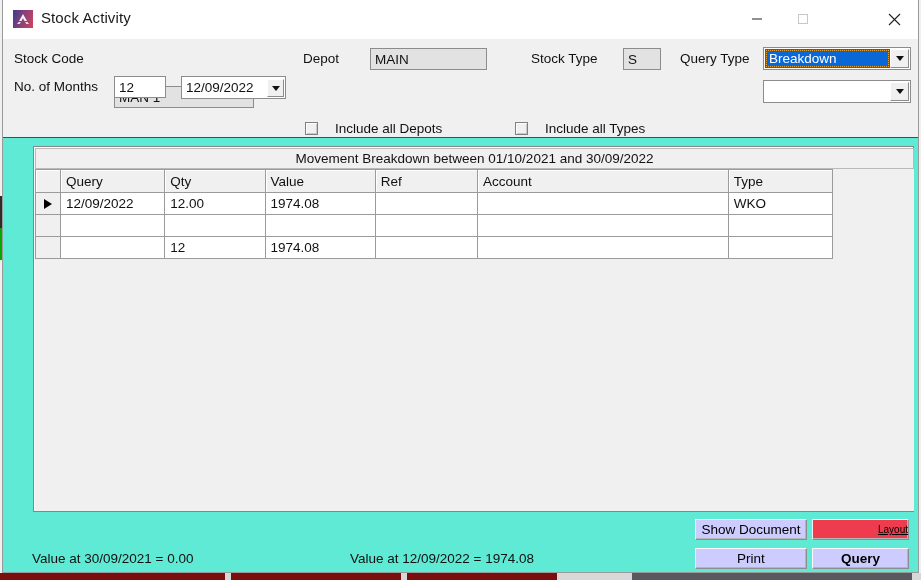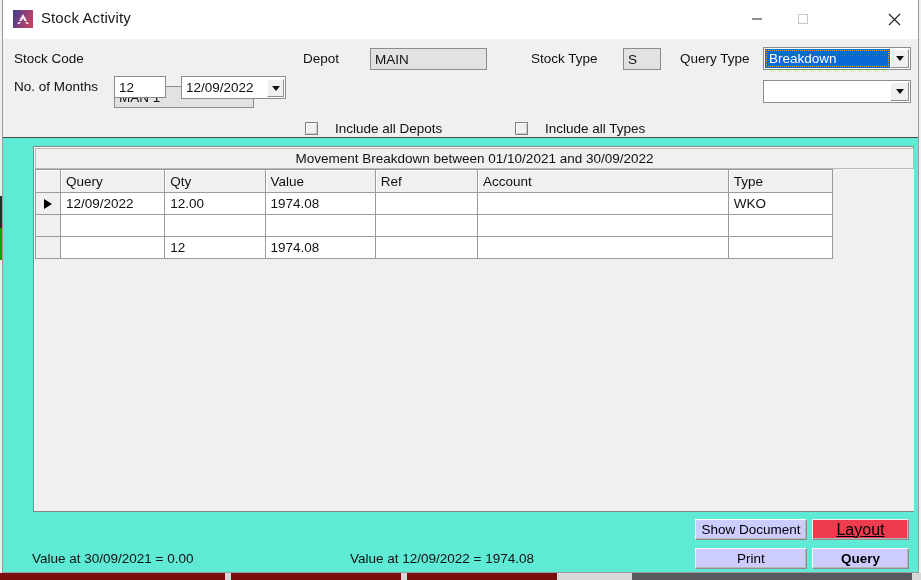--- a/index.html
+++ b/index.html
@@ -128,22 +128,22 @@
     box-shadow:inset 1px 1px 0 #fdfdfd, inset -1px -1px 0 #c8c8c8;
   }
   .cblabel{font-size:13.5px;color:#111;white-space:nowrap;}
 
   .redbtn{
     position:absolute;box-sizing:border-box;
     background:#ee3b4e;
     border:1px solid #f0f0f0;
     border-right-color:#8d8d8d;border-bottom-color:#8d8d8d;
     box-shadow:inset -1px -1px 0 #b5b5b5;
-    font-size:16px;color:#000;
-    display:flex;align-items:center;justify-content:center;
+    font-size:10px;color:#000;
+    display:flex;align-items:center;justify-content:flex-end;
     cursor:default;
   }
   .lilbtn{
     position:absolute;box-sizing:border-box;
     background:#ccccff;
     border:1px solid #fbfbff;
     border-right-color:#8d8d8d;border-bottom-color:#8d8d8d;
     box-shadow:inset -1px -1px 0 #b5b5b5;
     font-size:13.5px;color:#000;
     display:flex;align-items:center;justify-content:center;

